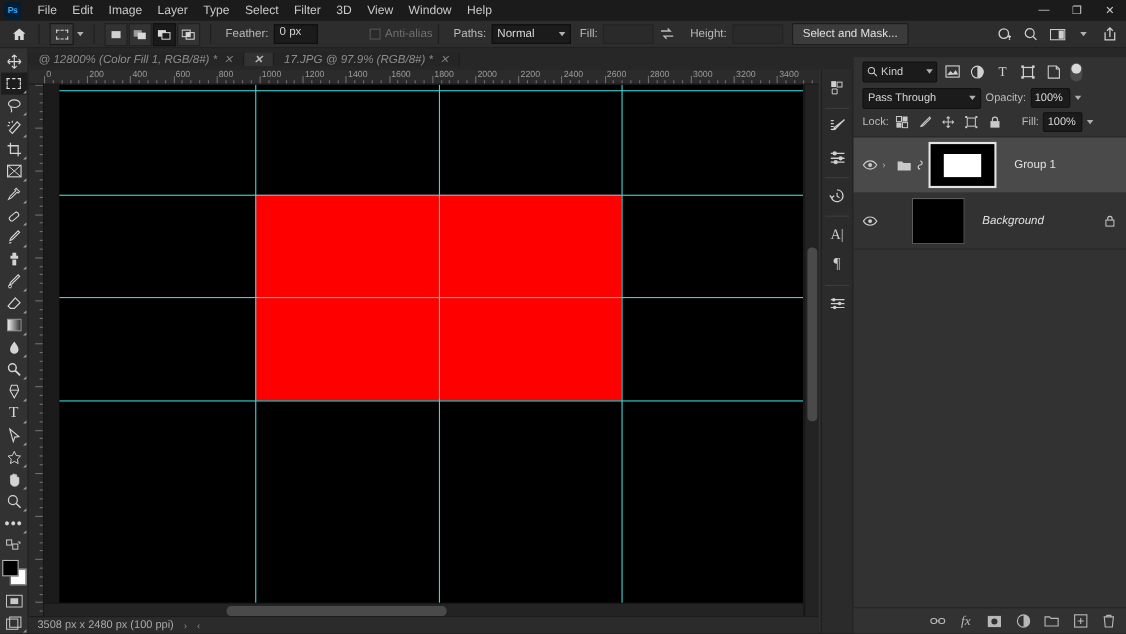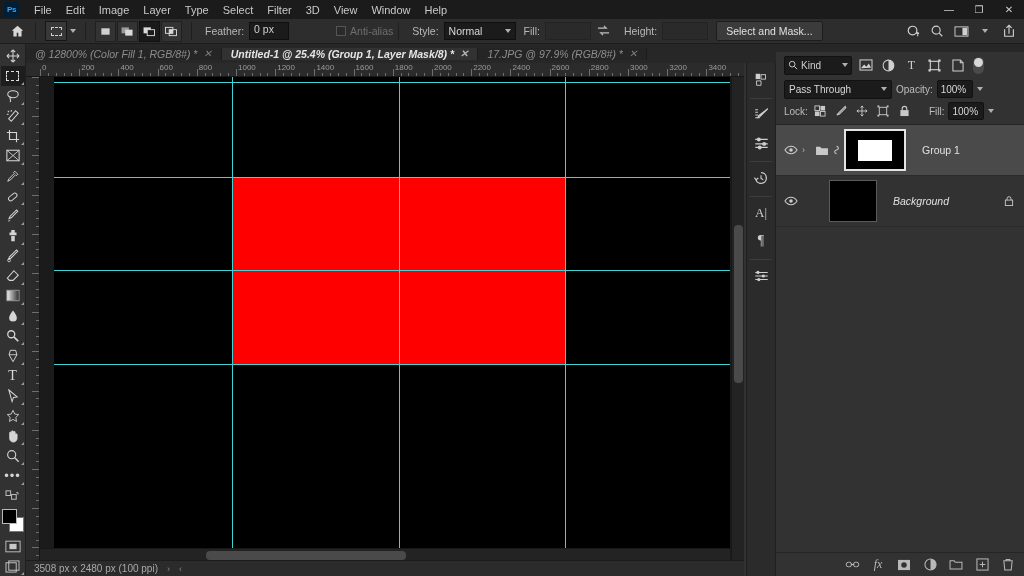--- a/index.html
+++ b/index.html
@@ -315,21 +315,21 @@
       </div>
     </div>
     <div class="opt-sep"></div>
     <div class="opt-label">Feather:</div>
     <div class="opt-input w-feather">0 px</div>
     <div class="opt-check-wrap">
       <div class="opt-check"></div>
       <span class="opt-check-label">Anti-alias</span>
     </div>
     <div class="opt-sep"></div>
-    <div class="opt-label">Style:</div>
+    <div class="opt-label">Paths:</div>
     <div class="opt-select">
       <span>Normal</span>
       <span class="caret"></span>
     </div>
     <div class="opt-label">Fill:</div>
     <div class="opt-input w-dim"></div>
     <div class="swap-icon">
       <svg width="13" height="12" viewBox="0 0 14 12">
           <path d="M1 3h9l-2.5-2.5M13 8H4l2.5 2.5" stroke="#bdbdbd" stroke-width="1.3" fill="none"></path>
         </svg>
@@ -368,21 +368,20 @@
       </div>
     </div>
   </div>
 
   <div class="tabbar">
     <div class="tab">
       <span>@ 12800% (Color Fill 1, RGB/8#) *</span>
       <span class="tclose">✕</span>
     </div>
     <div class="tab active">
-      <span>Untitled-1 @ 25.4% (Group 1, Layer Mask/8) *</span>
       <span class="tclose">✕</span>
     </div>
     <div class="tab">
       <span>17.JPG @ 97.9% (RGB/8#) *</span>
       <span class="tclose">✕</span>
     </div>
   </div>
 
   <div class="toolbar">
     <div class="tool nocorner">

